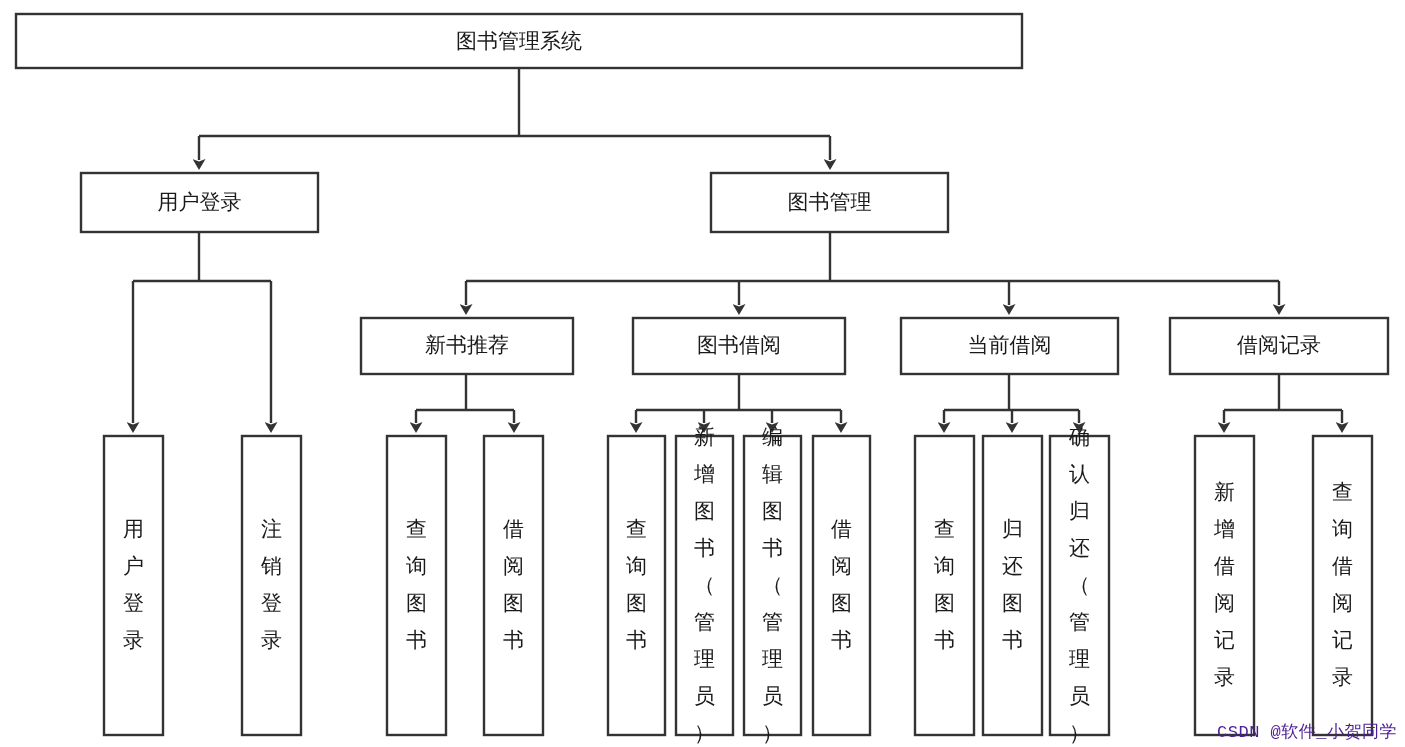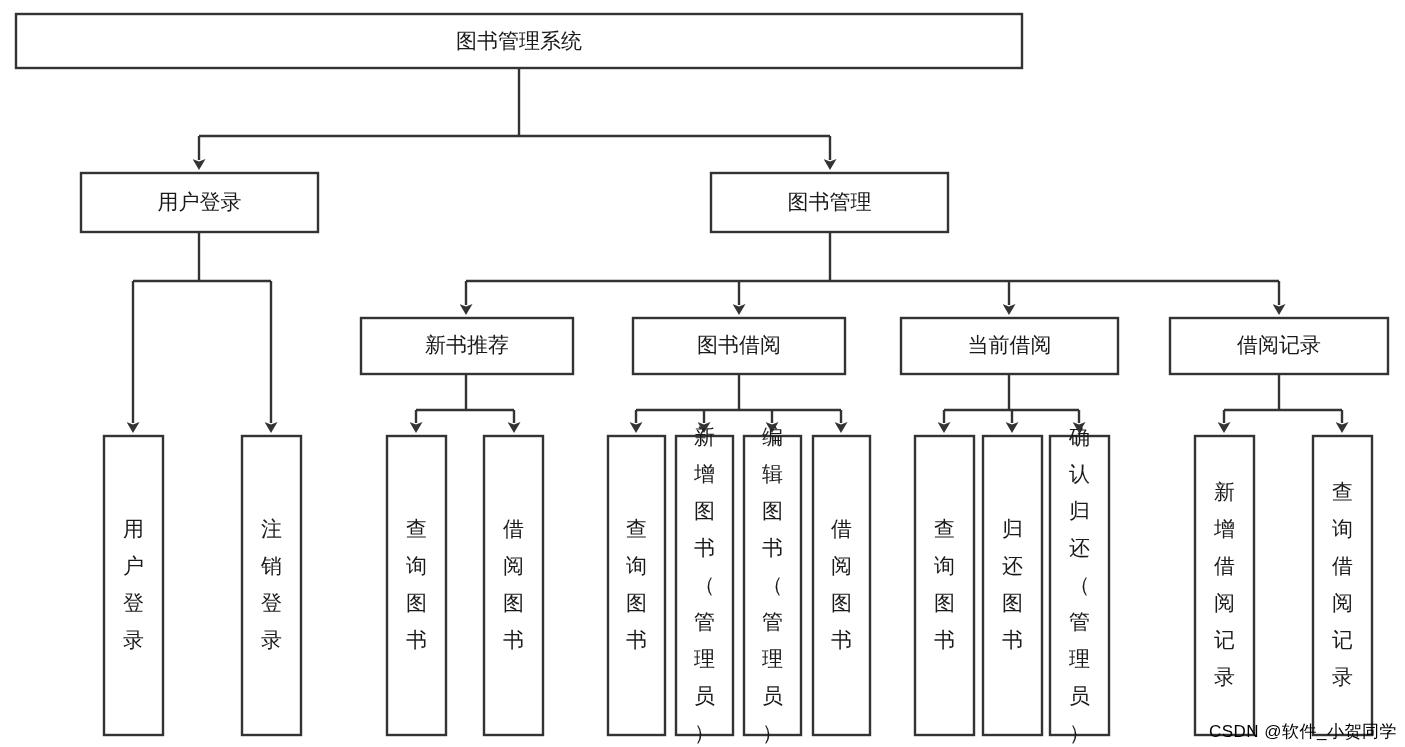--- a/index.html
+++ b/index.html
@@ -56,23 +56,23 @@
     stroke-linecap: butt;
   }
   .arrow-head {
     fill: #333333;
     stroke: none;
   }
   .watermark-text {
     position: absolute;
     right: 8px;
     bottom: 4px;
-    font-family: Liberation Sans, sans-serif;
+    font-family: Liberation Mono, monospace;
     font-size: 17px;
-    color: #000000;
+    color: #4c1d95;
     letter-spacing: 0.5px;
     user-select: none;
     pointer-events: none;
     white-space: nowrap;
   }
 </style>
 </head>
 <body>
 
 <div id="diagram-root">

